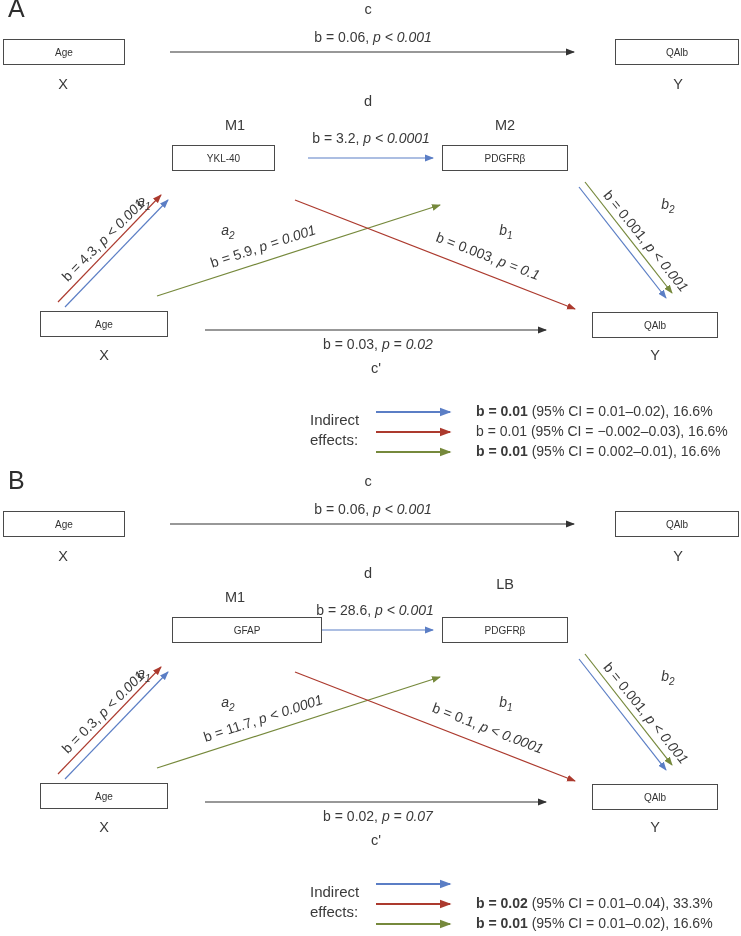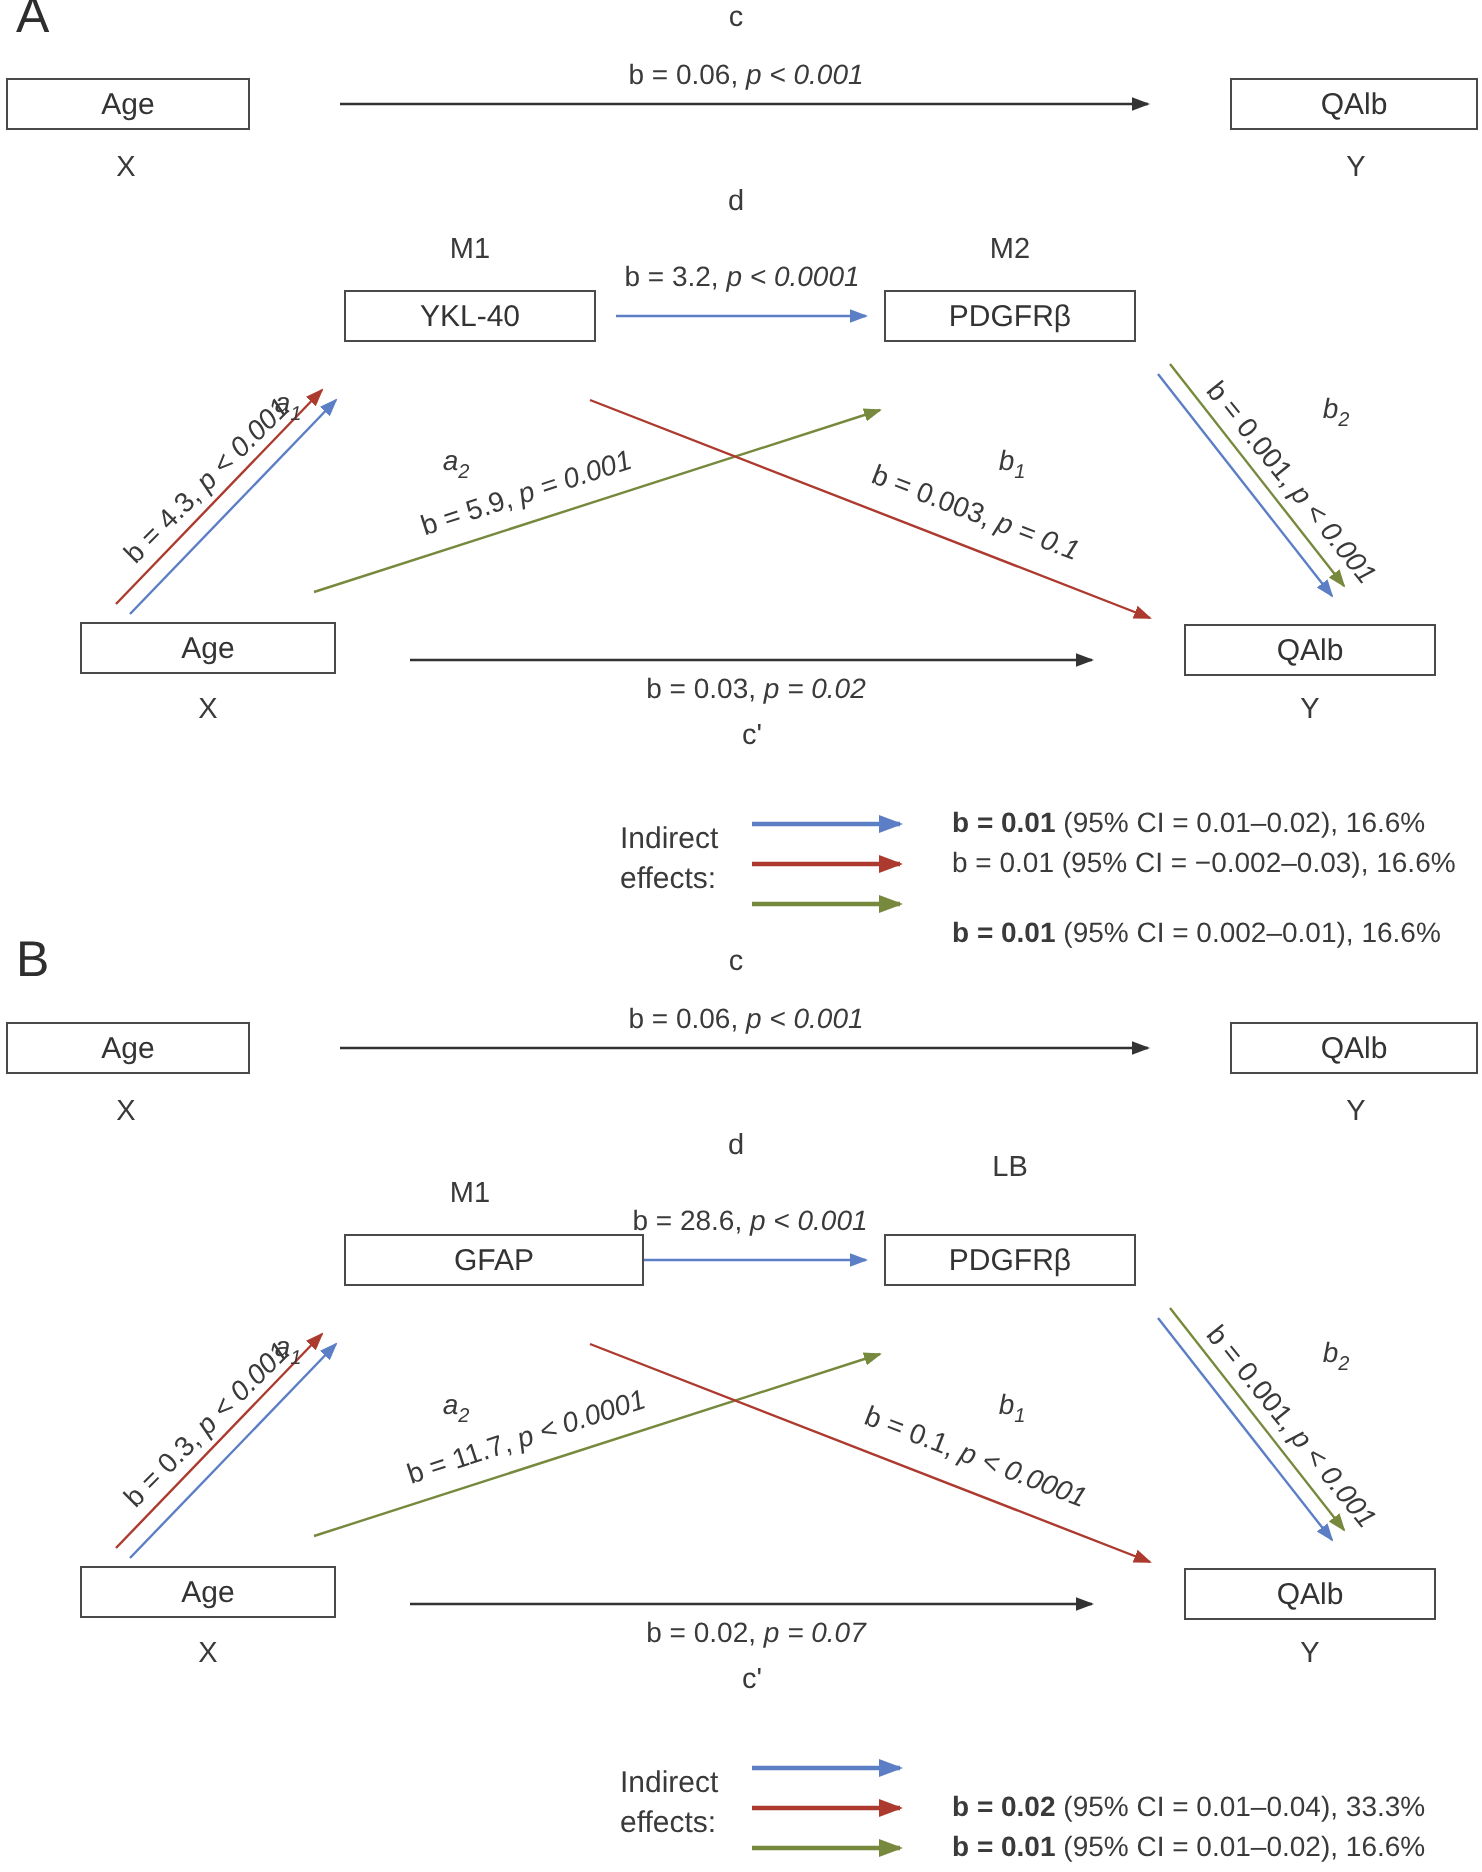--- a/index.html
+++ b/index.html
@@ -10,21 +10,21 @@
     overflow:hidden;
   }
   .arrows { position:absolute; left:0; top:0; z-index:1; }
   .arrows line { stroke-width:1.2; fill:none; }
   .arrows line.thick { stroke-width:2.2; }
   .panel { position:absolute; left:0; width:741px; height:464px; z-index:2; }
   .pletter-big { position:absolute; left:8px; top:-6px; font-size:25px; color:#2e2e2e; }
   .vbox {
     position:absolute; height:26px; border:1.4px solid #4a4a4a; background:#fff;
     display:flex; align-items:center; justify-content:center;
-    font-size:15px; color:#333;
+    font-size:10px; color:#333;
   }
   .small-label { position:absolute; transform:translateX(-50%); font-size:14.5px; white-space:nowrap; }
   .pl { position:absolute; transform:translateX(-50%); font-size:14px;font-style:italic; }
   .pl sub { font-size:10px; }
   .stat { position:absolute; transform:translateX(-50%); font-size:14px; white-space:nowrap; }
   .stat.rot { transform:translate(-50%,-50%) rotate(var(--r)); }
   .stat i { font-style:italic; }
   .legend-title { position:absolute; left:310px; top:410px; width:66px; font-size:15px; line-height:20px; }
   .lrow { position:absolute; left:476px; font-size:14px; white-space:nowrap; }
   .lrow .lead[data-bold="true"] { font-weight:700; }
@@ -98,21 +98,21 @@
     <div class="stat" style="left:373px;top:29px">
       <span>b = 0.06,</span>
       <i>p &lt; 0.001</i>
     </div>
     <div class="small-label" style="left:63px;top:76px">X</div>
     <div class="small-label" style="left:678px;top:76px">Y</div>
 
     <div class="small-label" style="left:368px;top:93px">d</div>
     <div class="small-label" style="left:235px;top:117px">M1</div>
     <div class="small-label" style="left:505px;top:117px">M2</div>
-    <div class="vbox" style="left:172px;top:145px;width:126px">YKL-40</div>
+    <div class="vbox" style="left:172px;top:145px;width:103px">YKL-40</div>
     <div class="vbox" style="left:442px;top:145px;width:126px">PDGFRβ</div>
     <div class="stat" style="left:371px;top:130px">
       <span>b = 3.2,</span>
       <i>p &lt; 0.0001</i>
     </div>
 
     <div class="pl" style="left:144px;top:193px"><span>a</span><sub>1</sub></div>
     <div class="stat rot" style="left:103px;top:240px;--r:-45deg">
       <span>b = 4.3,</span>
       <i>p &lt; 0.001</i>
@@ -148,21 +148,21 @@
 
     <div class="legend-title">Indirect effects:</div>
     <div class="lrow" style="top:403px">
       <span class="lead" data-bold="true">b = 0.01</span>
       <span>(95% CI = 0.01–0.02), 16.6%</span>
     </div>
     <div class="lrow" style="top:423px">
       <span class="lead" data-bold="false">b = 0.01</span>
       <span>(95% CI = −0.002–0.03), 16.6%</span>
     </div>
-    <div class="lrow" style="top:458px">
+    <div class="lrow" style="top:443px">
       <span class="lead" data-bold="true">b = 0.01</span>
       <span>(95% CI = 0.002–0.01), 16.6%</span>
     </div>
   </section>
 
   <section class="panel" style="top:472px">
     <div class="pletter-big">B</div>
     <div class="small-label" style="left:368px;top:1px">c</div>
     <div class="vbox" style="left:3px;top:39px;width:122px">Age</div>
     <div class="vbox" style="left:615px;top:39px;width:124px">QAlb</div>

